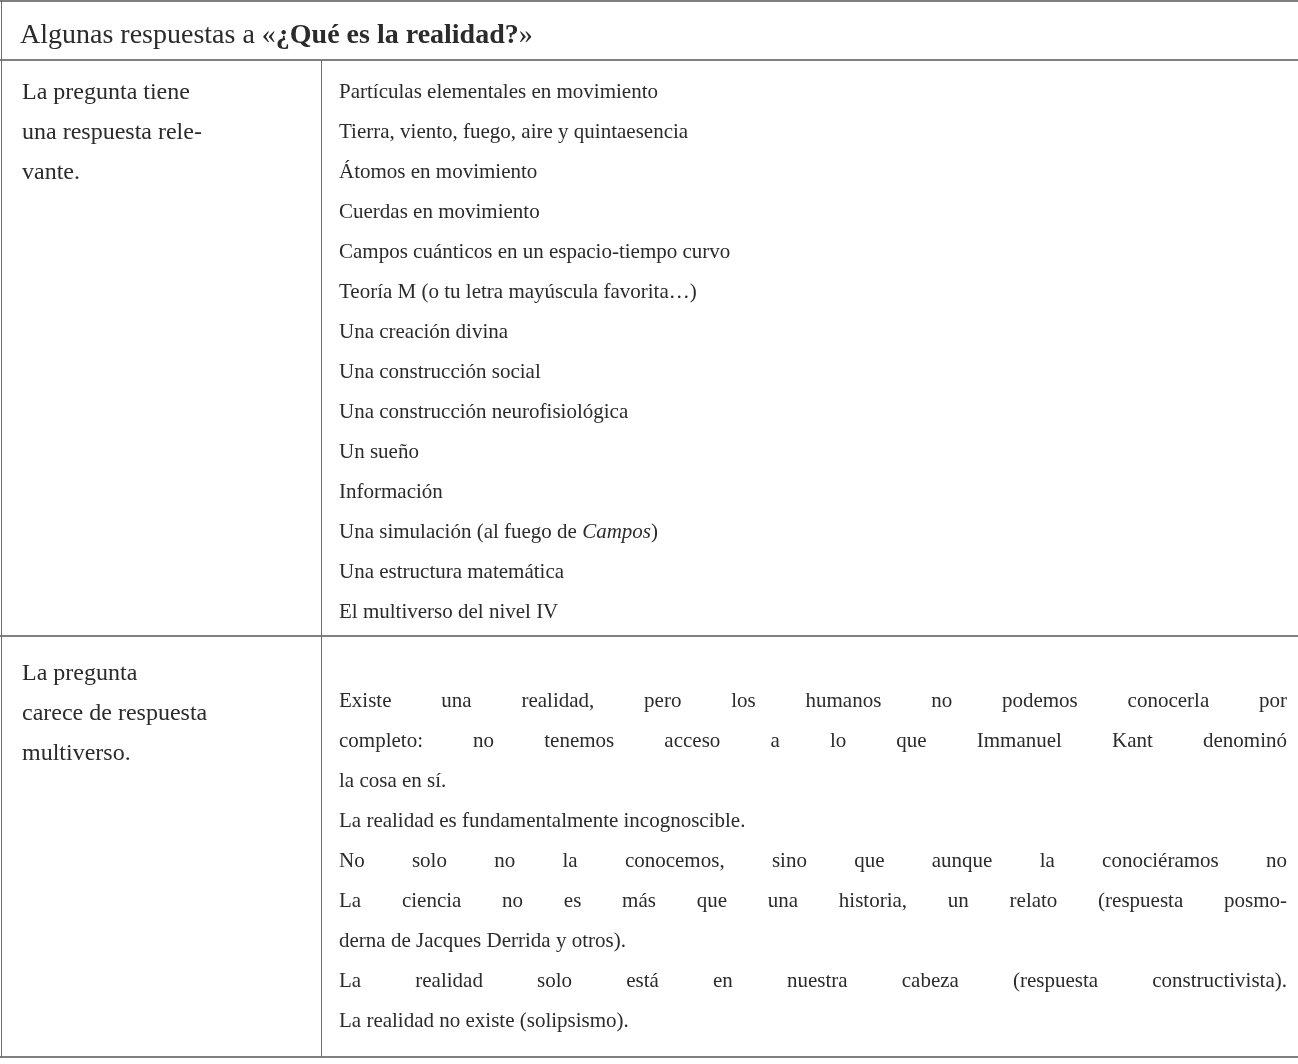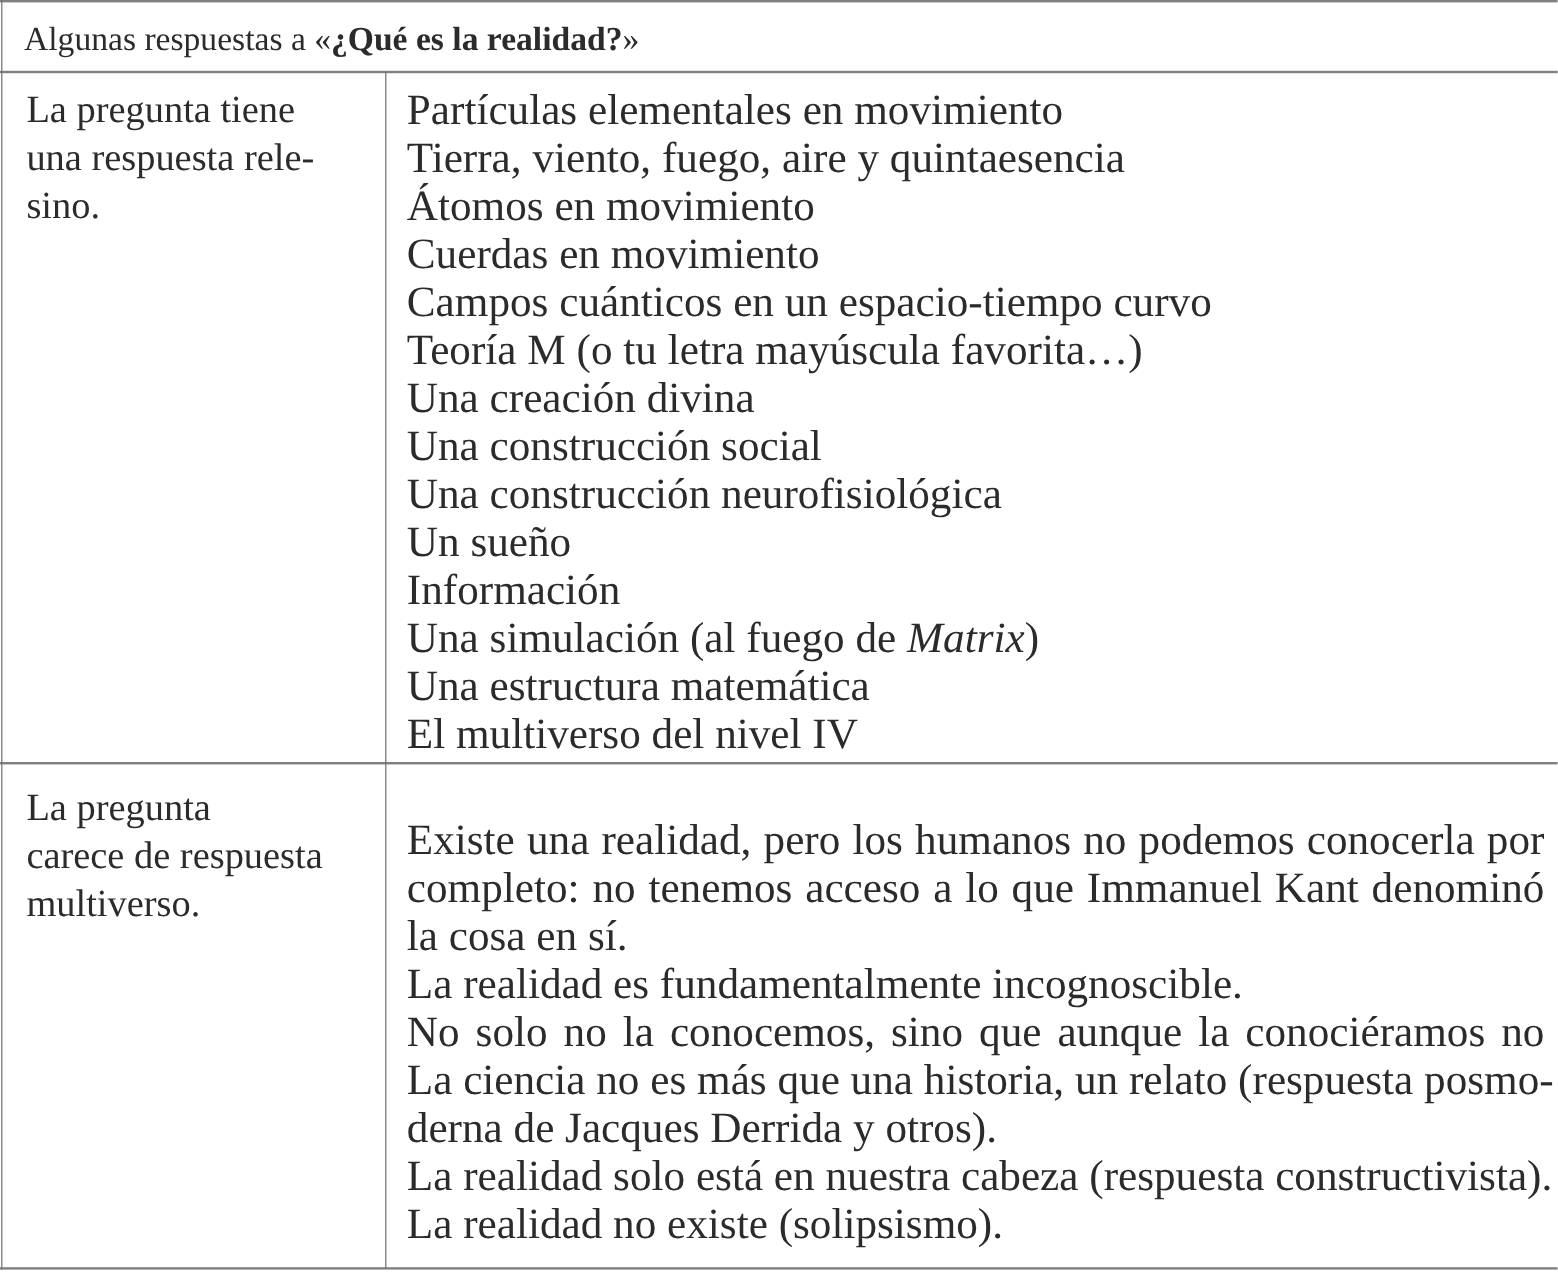--- a/index.html
+++ b/index.html
@@ -42,31 +42,31 @@
       line-height: 36px;
       white-space: nowrap;
     }
     .title-cell b {
       font-weight: bold;
     }
     .left-cell {
       position: absolute;
       left: 22px;
       width: 290px;
-      font-size: 32px;
+      font-size: 24px;
       line-height: 40px;
     }
     .left-cell div, .right-cell div {
       white-space: nowrap;
     }
     .right-cell {
       position: absolute;
       left: 339px;
       width: 948px;
-      font-size: 36px;
+      font-size: 21px;
       line-height: 40px;
     }
     .justified {
       text-align: justify;
       text-align-last: justify;
       white-space: nowrap;
     }
     .italic {
       font-style: italic;
     }
@@ -82,35 +82,35 @@
   <div class="hline" style="top:1056px;"></div>
 
   <div class="vline" style="left:1px; top:0; height:1058px;"></div>
   <div class="vline" style="left:321px; top:60px; height:997px;"></div>
 
   <div class="title-cell"><span>Algunas respuestas a «</span><b>¿Qué es la realidad?</b><span>»</span></div>
 
   <div class="left-cell" style="top:71px;">
     <div>La pregunta tiene</div>
     <div>una respuesta rele-</div>
-    <div>sino.</div>
+    <div>vante.</div>
   </div>
   <div class="right-cell" style="top:71px;">
     <div>Partículas elementales en movimiento</div>
     <div>Tierra, viento, fuego, aire y quintaesencia</div>
     <div>Átomos en movimiento</div>
     <div>Cuerdas en movimiento</div>
     <div>Campos cuánticos en un espacio-tiempo curvo</div>
     <div>Teoría M (o tu letra mayúscula favorita…)</div>
     <div>Una creación divina</div>
     <div>Una construcción social</div>
     <div>Una construcción neurofisiológica</div>
     <div>Un sueño</div>
     <div>Información</div>
-    <div><span>Una simulación (al fuego de </span><span class="italic">Matrix</span><span>)</span></div>
+    <div><span>Una simulación (al fuego de </span><span class="italic">Campos</span><span>)</span></div>
     <div>Una estructura matemática</div>
     <div>El multiverso del nivel IV</div>
   </div>
 
   <div class="left-cell" style="top:652px;">
     <div>La pregunta</div>
     <div>carece de respuesta</div>
     <div>multiverso.</div>
   </div>
   <div class="right-cell" style="top:680px;">

